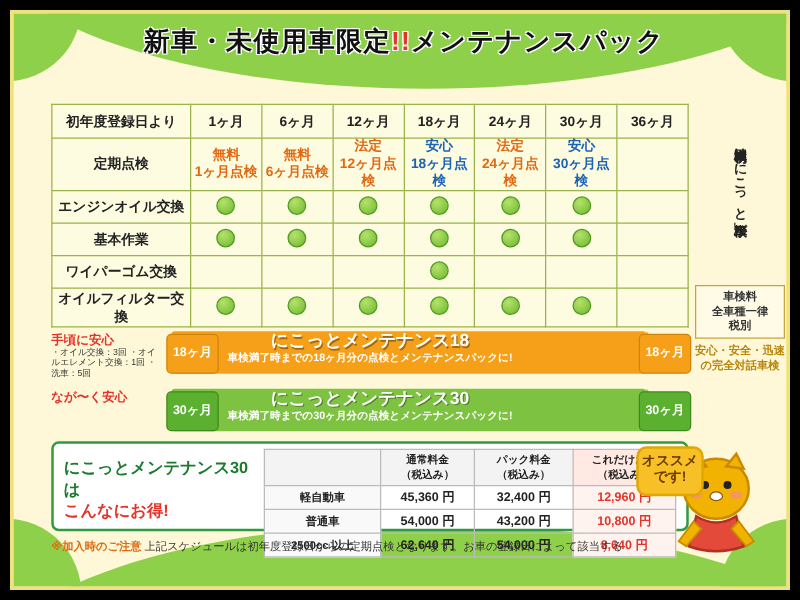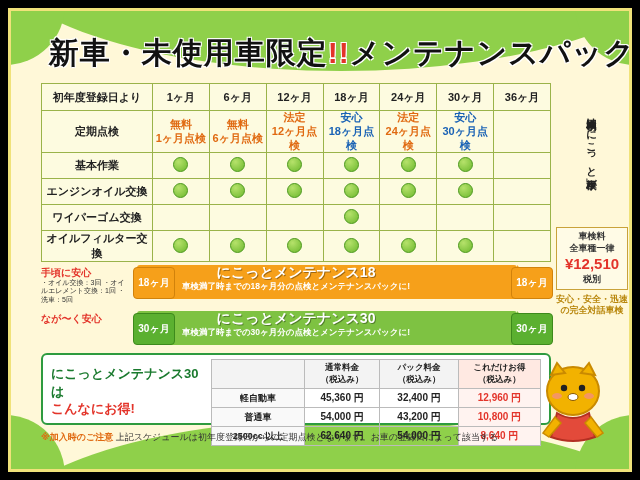--- a/index.html
+++ b/index.html
@@ -26,22 +26,22 @@
   }
   .corner{
     position:absolute;width:60px;height:60px;background:#8fd04a;
   }
   .c1{left:-6px;top:-6px;border-radius:0 0 100% 0;}
   .c2{right:-6px;top:-6px;border-radius:0 0 0 100%;}
   .c3{left:-6px;bottom:-6px;border-radius:0 100% 0 0;}
   .c4{right:-6px;bottom:-6px;border-radius:100% 0 0 0;}
 
   .title{
-    position:absolute;left:0;top:22px;width:624px;text-align:right;
-    font-size:30px;font-weight:bold;color:#111;letter-spacing:1px;
+    position:absolute;left:0;top:8px;width:624px;text-align:center;
+    font-size:21px;font-weight:bold;color:#111;letter-spacing:1px;
     z-index:5;
     text-shadow:1px 1px 0 #fff,-1px -1px 0 #fff,1px -1px 0 #fff,-1px 1px 0 #fff;
   }
   .title .red{color:#e3342a;}
 
   
   .tblwrap{
     position:absolute;left:30px;top:72px;width:510px;
     z-index:4;
   }
@@ -208,31 +208,31 @@
         <td><span class="orangecol">無料</span><br><span class="orangecol">1ヶ月点検</span></td>
         <td><span class="orangecol">無料</span><br><span class="orangecol">6ヶ月点検</span></td>
         <td><span class="orangecol">法定</span><br><span class="orangecol">12ヶ月点検</span></td>
         <td><span class="bluecol">安心</span><br><span class="bluecol">18ヶ月点検</span></td>
         <td><span class="orangecol">法定</span><br><span class="orangecol">24ヶ月点検</span></td>
         <td><span class="bluecol">安心</span><br><span class="bluecol">30ヶ月点検</span></td>
         <td></td>
       </tr>
 
       <tr>
+        <td class="rowlabel">エンジンオイル交換</td>
+        <td class="cellgreen"><span class="dot"></span></td>
+        <td class="cellgreen"><span class="dot"></span></td>
+        <td class="cellgreen"><span class="dot"></span></td>
+        <td class="cellgreen"><span class="dot"></span></td>
+        <td class="cellgreen"><span class="dot"></span></td>
+        <td class="cellgreen"><span class="dot"></span></td>
+        <td class="cellgreen"></td>
+      </tr>
+      <tr>
         <td class="rowlabel">基本作業</td>
-        <td class="cellgreen"><span class="dot"></span></td>
-        <td class="cellgreen"><span class="dot"></span></td>
-        <td class="cellgreen"><span class="dot"></span></td>
-        <td class="cellgreen"><span class="dot"></span></td>
-        <td class="cellgreen"><span class="dot"></span></td>
-        <td class="cellgreen"><span class="dot"></span></td>
-        <td class="cellgreen"></td>
-      </tr>
-      <tr>
-        <td class="rowlabel">エンジンオイル交換</td>
         <td class="cellgreen"><span class="dot"></span></td>
         <td class="cellgreen"><span class="dot"></span></td>
         <td class="cellgreen"><span class="dot"></span></td>
         <td class="cellgreen"><span class="dot"></span></td>
         <td class="cellgreen"><span class="dot"></span></td>
         <td class="cellgreen"><span class="dot"></span></td>
         <td class="cellgreen"></td>
       </tr>
       <tr>
         <td class="rowlabel">ワイパーゴム交換</td>
@@ -256,21 +256,20 @@
       </tr>
     </tbody>
       </table>
   </div>
 
   <div class="rightcol">
     <div class="vtext">初回車検は「にこっと車検」が</div>
     <div class="pricebox">
       <div>車検料</div>
       <div>全車種一律</div>
-      <div class="big">¥12,510</div>
       <div>税別</div>
     </div>
     <div class="anshin">安心・安全・迅速の完全対話車検</div>
   </div>
 
   <div class="band b1">
     <div class="bandleft">
       <span>手頃に安心</span>
       <span class="small">・オイル交換：3回
 ・オイルエレメント交換：1回
@@ -322,20 +321,21 @@
       <tr>
         <td class="car">2500cc 以上</td>
         <td>62,640 円</td>
         <td>54,000 円</td>
         <td class="hl">8,640 円</td>
       </tr>
     </tbody>
       </table>
   </div>
 
+  <div class="bubble">オススメです!</div>
 
   <svg class="mascot" viewBox="0 0 84 86">
     <ellipse cx="42" cy="30" rx="26" ry="24" fill="#f2b200" stroke="#c98a00" stroke-width="2"></ellipse>
     <path d="M20 14 L26 2 L34 12 Z" fill="#f2b200" stroke="#c98a00" stroke-width="2"></path>
     <path d="M64 14 L58 2 L50 12 Z" fill="#f2b200" stroke="#c98a00" stroke-width="2"></path>
     <circle cx="33" cy="27" r="3.2" fill="#222"></circle>
     <circle cx="51" cy="27" r="3.2" fill="#222"></circle>
     <ellipse cx="42" cy="36" rx="5" ry="3.5" fill="#fff" stroke="#8a5a00" stroke-width="1"></ellipse>
     <ellipse cx="26" cy="35" rx="5" ry="3" fill="#f58a8a" opacity=".7"></ellipse>
     <ellipse cx="58" cy="35" rx="5" ry="3" fill="#f58a8a" opacity=".7"></ellipse>

